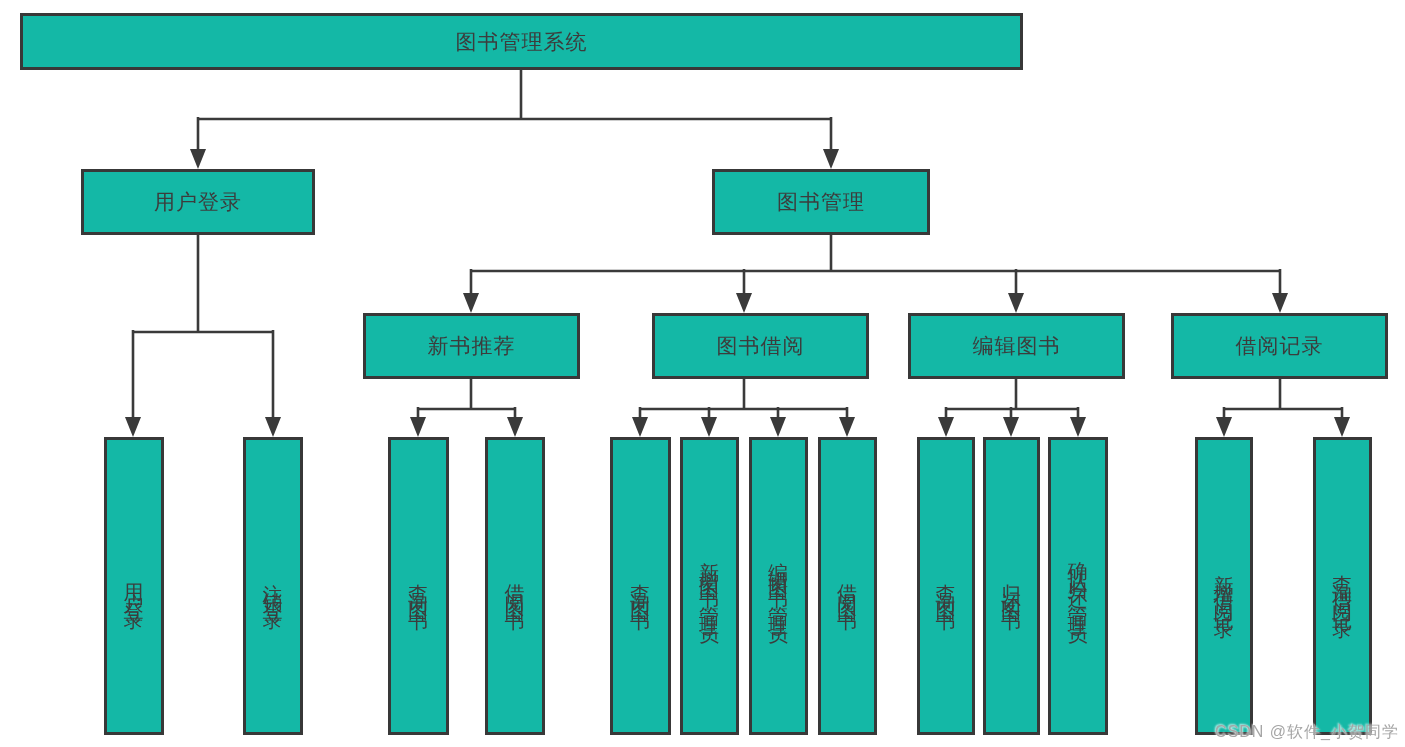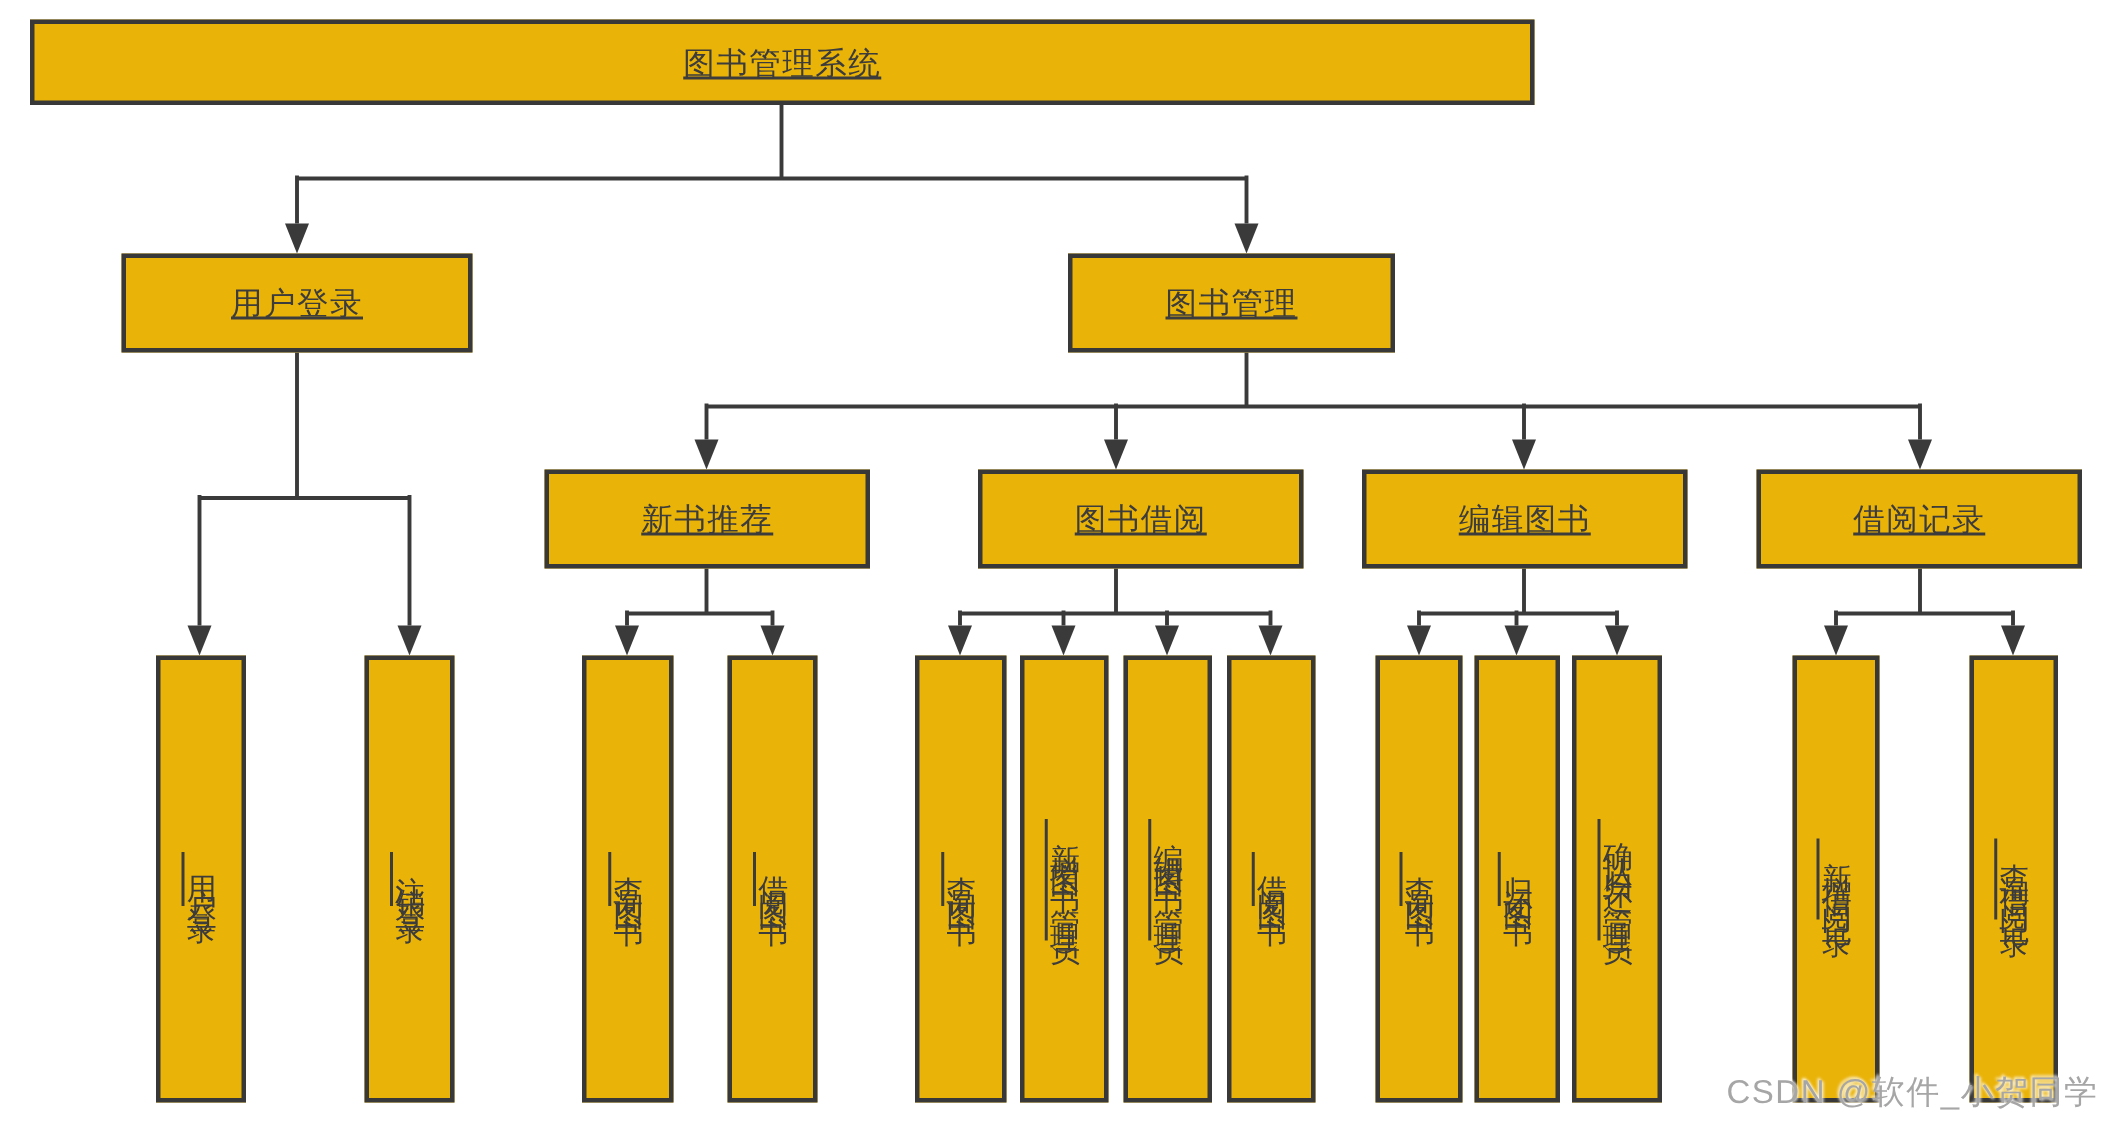--- a/index.html
+++ b/index.html
@@ -26,48 +26,47 @@
     stroke: #3a3a3a;
     stroke-width: 2.6;
   }
   #connectors polygon {
     fill: #3a3a3a;
     stroke: none;
   }
   .node {
     position: absolute;
     box-sizing: border-box;
-    background: #eab308;
+    background: #14b8a6;
     border: 3px solid #383838;
     display: flex;
     align-items: center;
     justify-content: center;
     color: #3c3c3c;
-    text-decoration: underline;
   }
   .hlabel {
     font-size: 21px;
     letter-spacing: 1px;
     white-space: nowrap;
     color: #3c3c3c;
   }
   .vlabel {
     writing-mode: vertical-rl;
     text-orientation: mixed;
     font-size: 20px;
     line-height: 1;
     letter-spacing: 9px;
     white-space: nowrap;
     color: #3c3c3c;
   }
   .watermark {
     position: absolute;
     right: 6px;
     bottom: 4px;
-    font-size: 22px;
+    font-size: 16px;
     color: #a6a6a6;
     letter-spacing: 1px;
     white-space: nowrap;
     z-index: 5;
     text-shadow: 1px 1px 2px rgba(255,255,255,0.9), -1px -1px 2px rgba(255,255,255,0.9);
   }
 </style>
 </head>
 <body>
 

